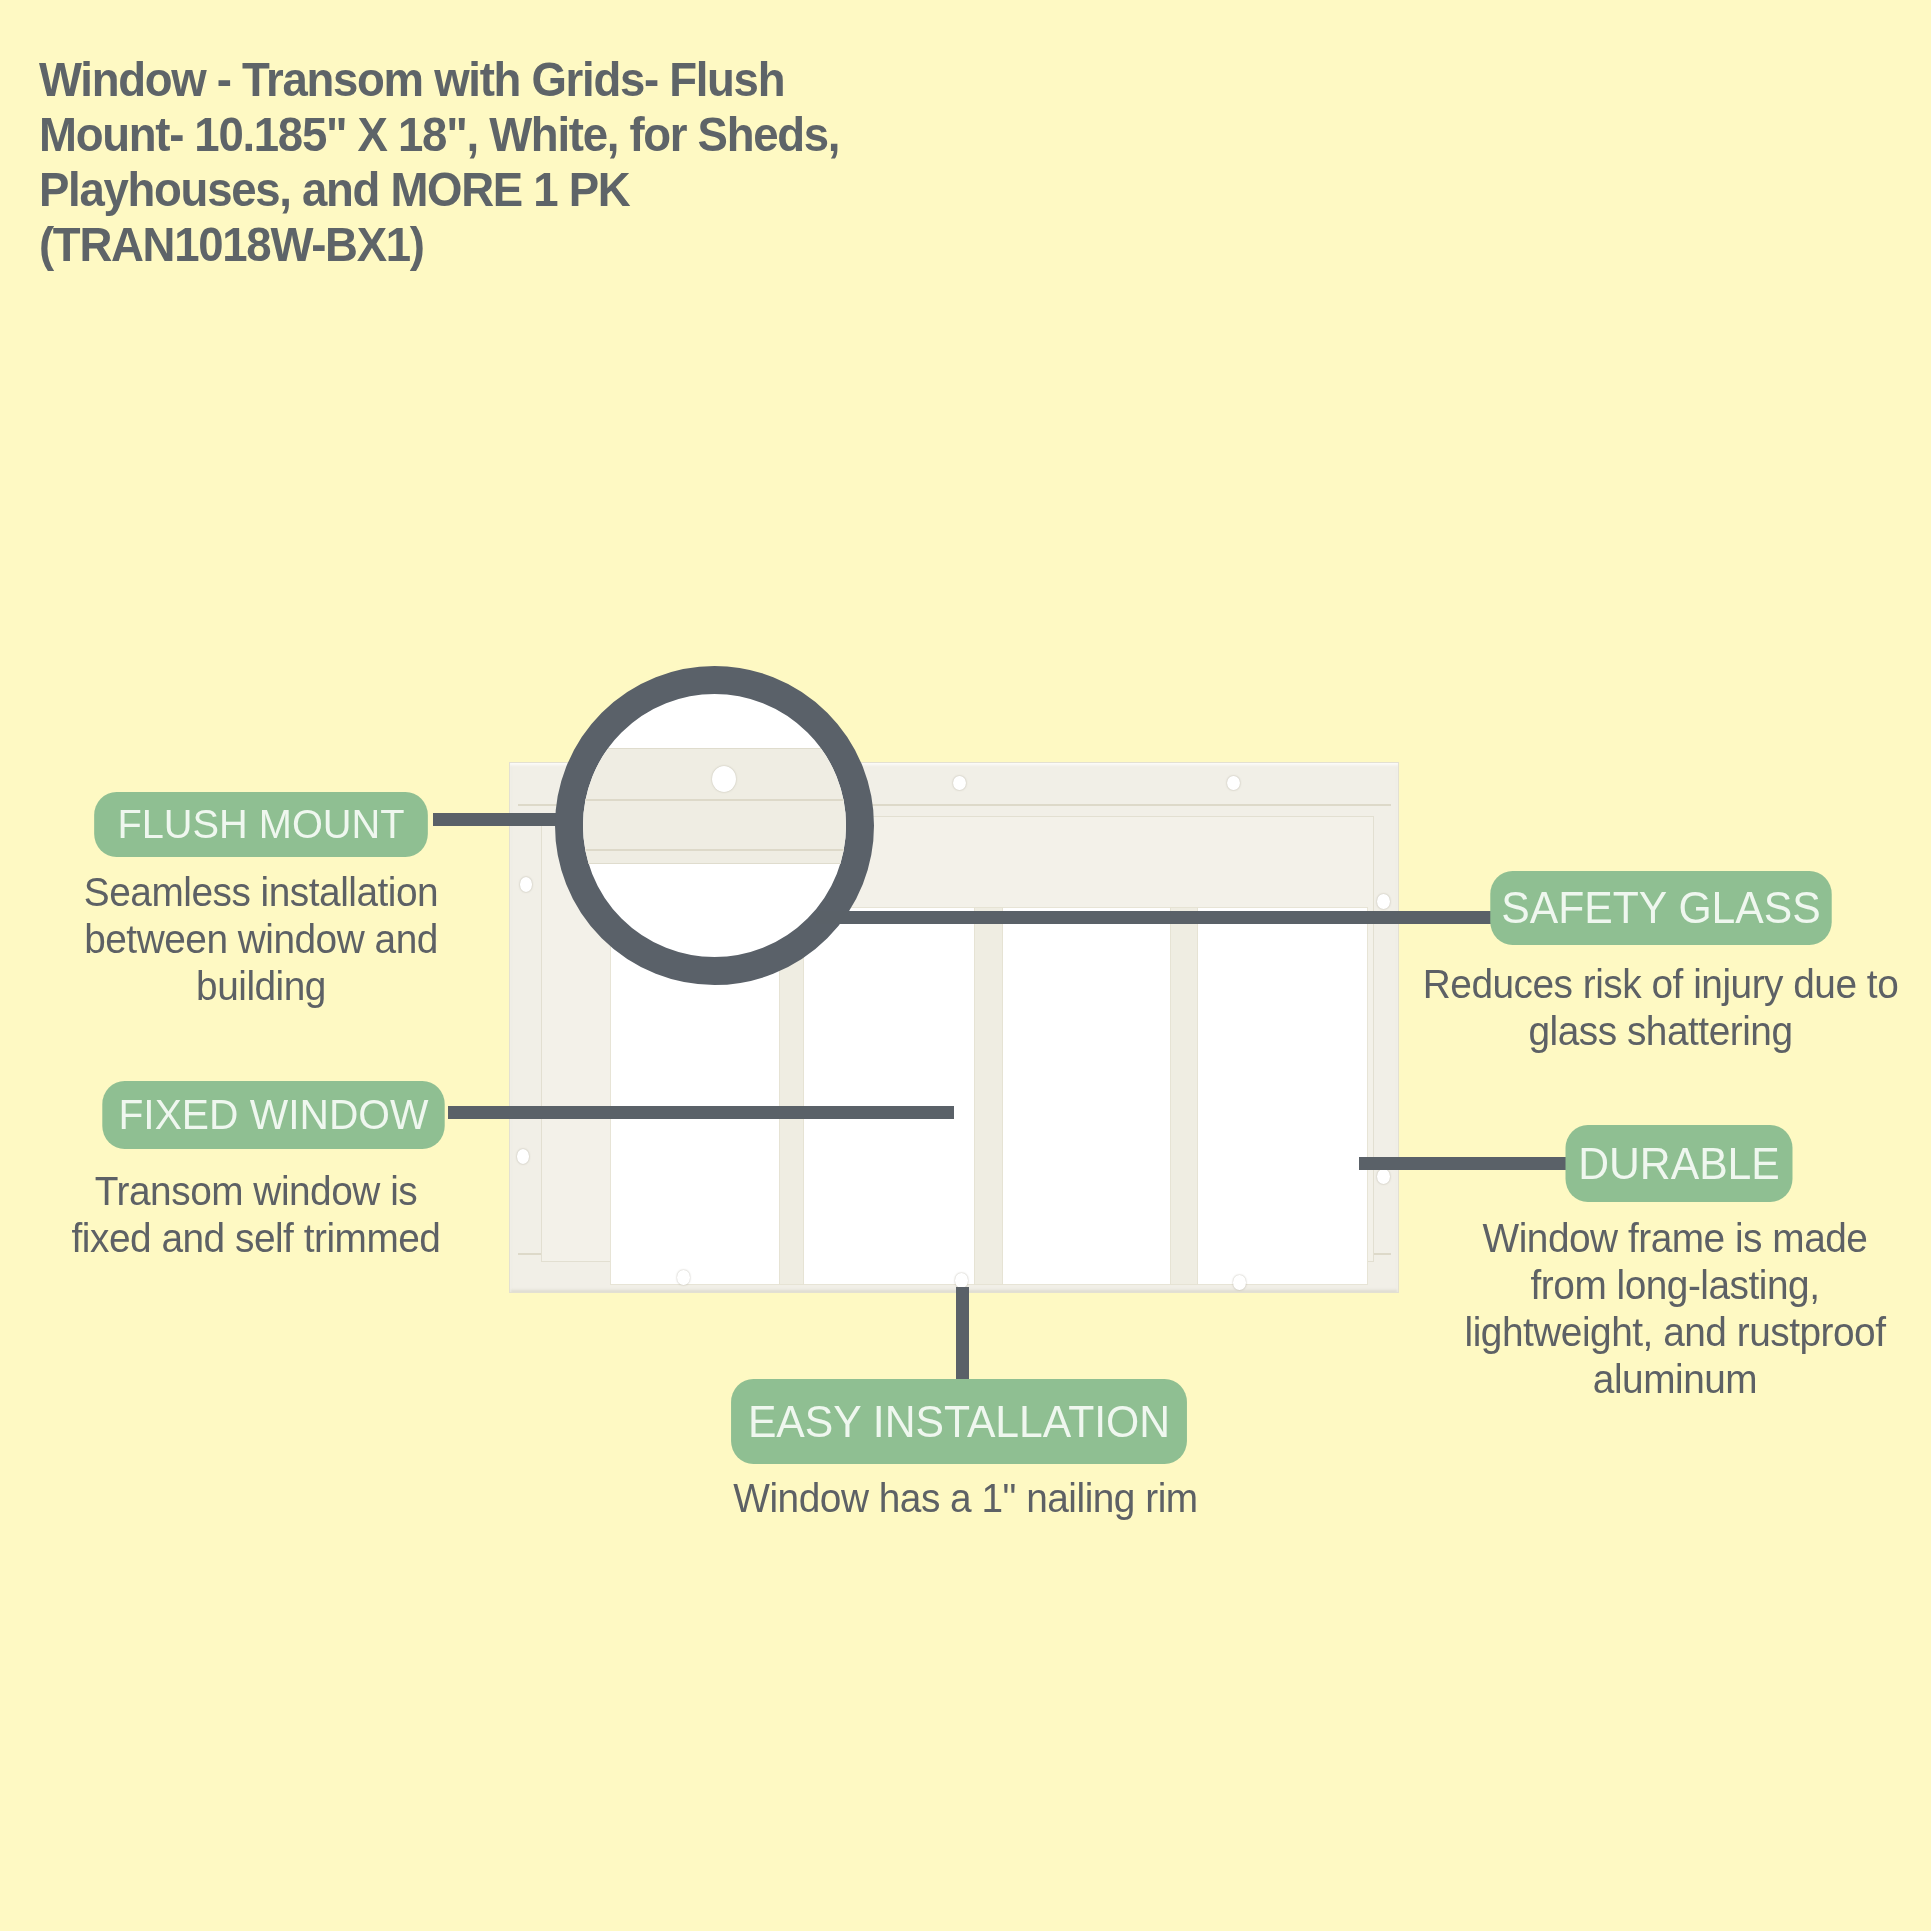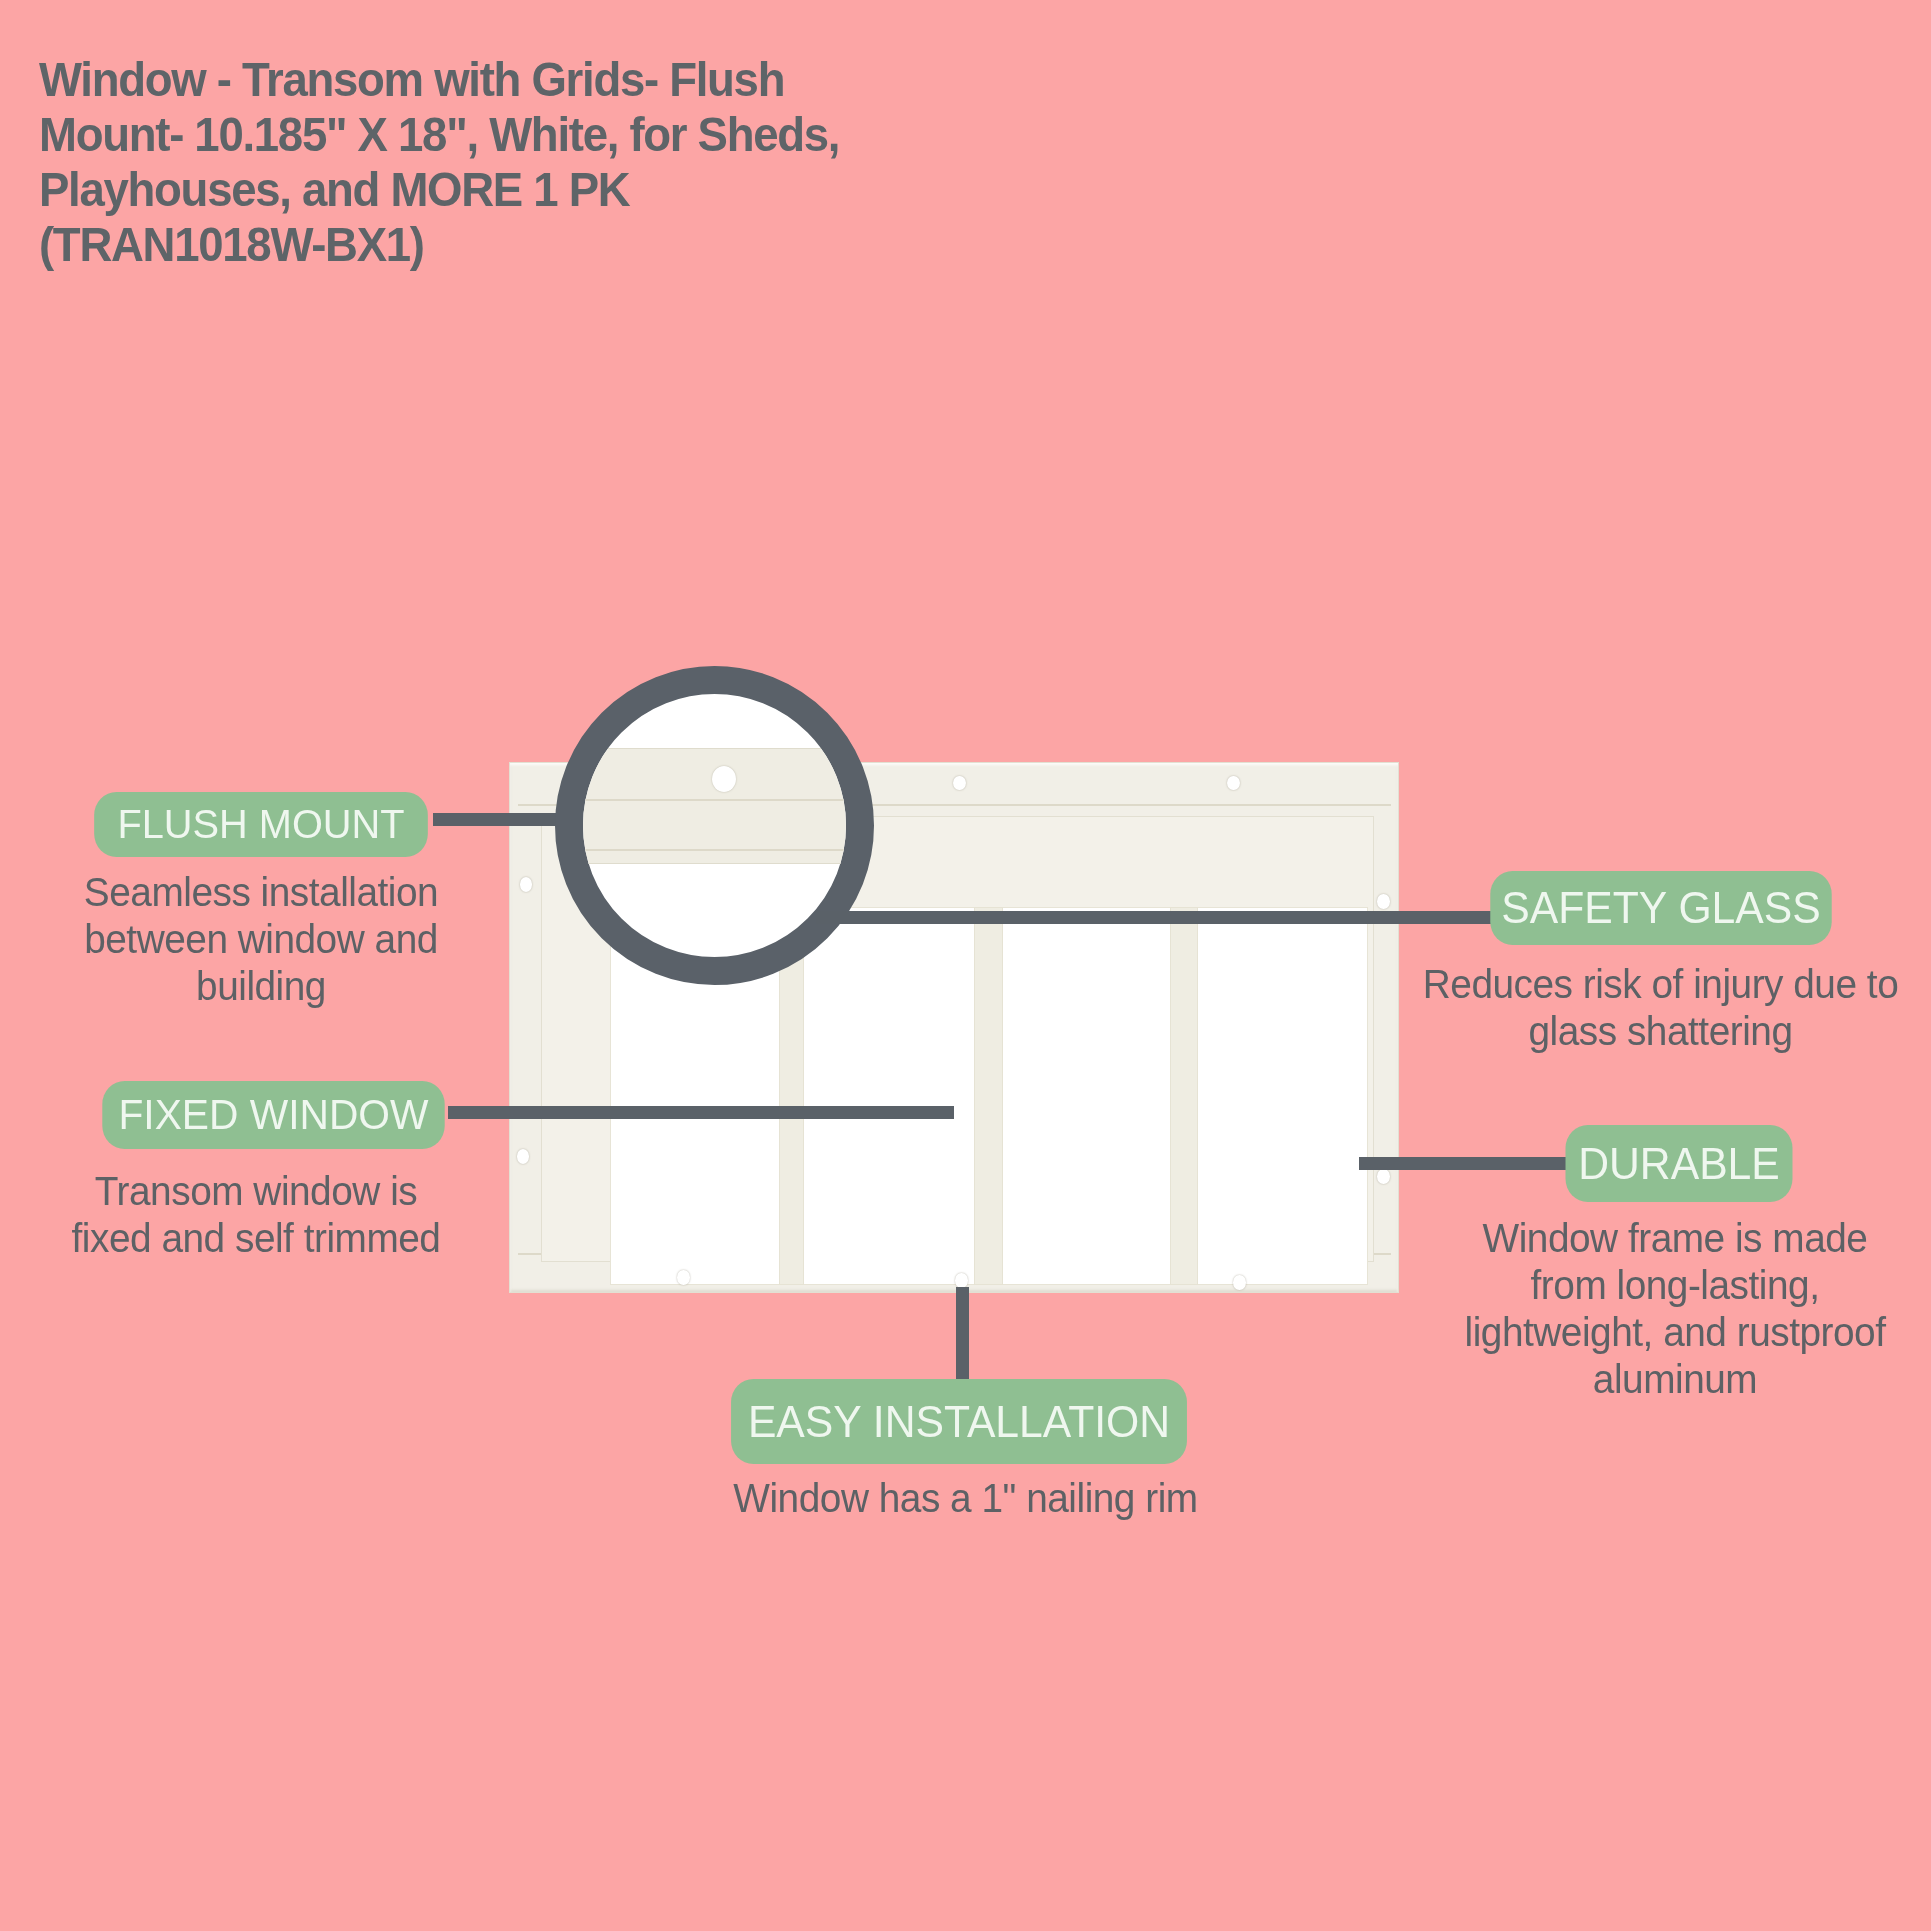--- a/index.html
+++ b/index.html
@@ -1,17 +1,17 @@
 <!DOCTYPE html>
 <html><head>
 <meta charset="utf-8">
 <style>
   html,body { margin:0; padding:0; background:#ffffff; }
   .canvas {
-    position:relative; width:1931px; height:1931px; background:#fca5a5;
+    position:relative; width:1931px; height:1931px; background:#fef9c3;
     font-family:"Liberation Sans", sans-serif; overflow:hidden;
   }
 
   
   .title {
     position:absolute; left:39px; top:19.3px; width:1062px;
     font-size:49px; line-height:55px; font-weight:bold; color:#5e6468;
     letter-spacing:-1.4px; white-space:pre-line;
     transform:scaleX(0.93); transform-origin:left top;
   }

